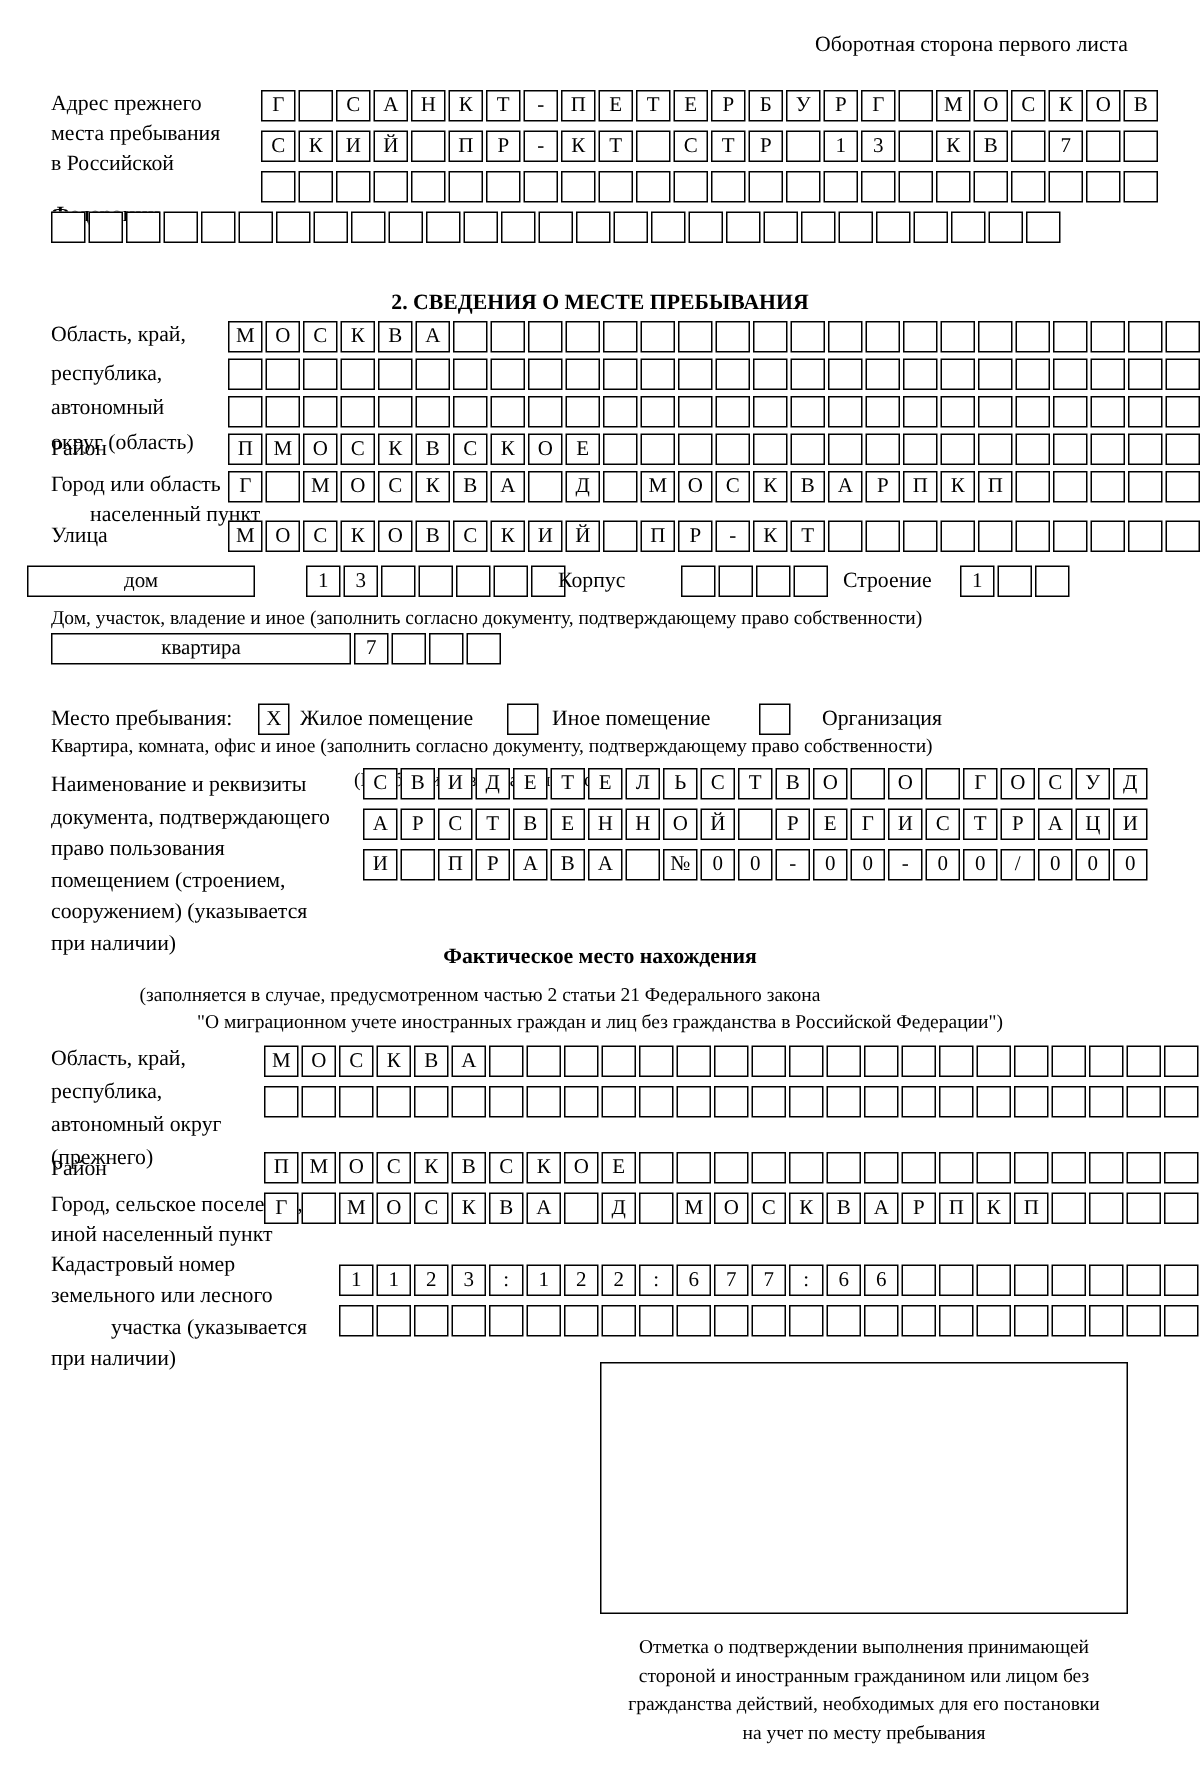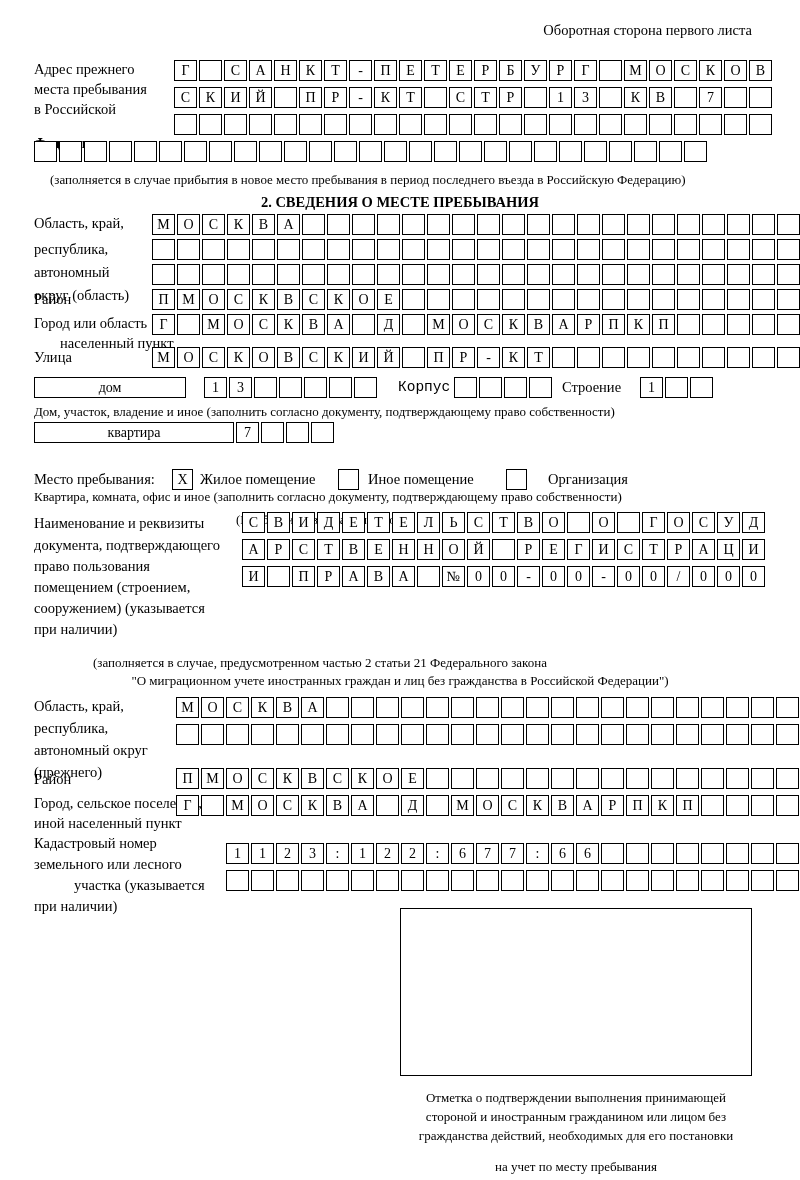--- a/index.html
+++ b/index.html
@@ -203,21 +203,20 @@
       <div class="cell blank"></div>
       <div class="cell blank"></div>
       <div class="cell blank"></div>
       <div class="cell blank"></div>
       <div class="cell blank"></div>
       <div class="cell blank"></div>
       <div class="cell blank"></div>
       <div class="cell blank"></div>
     </div>
 
-  <div class="lbl small" style="left:50px; top:170px;">(заполняется в случае прибытия в новое место пребывания в период последнего въезда в Российскую Федерацию)</div>
 
   <div class="section-title" style="top:194px;">2. СВЕДЕНИЯ О МЕСТЕ ПРЕБЫВАНИЯ</div>
 
   <div class="lbl" style="left:34px; top:214px;">Область, край,</div>
   <div class="lbl" style="left:34px; top:240px;">республика,</div>
   <div class="lbl" style="left:34px; top:263px;">автономный</div>
   <div class="lbl" style="left:34px; top:286px;">округ (область)</div>
 
   <div class="boxrow" id="s2-region-0" style="left:152px; top:214px;">
       <div class="cell">М</div>
@@ -388,31 +387,31 @@
       <div class="cell blank"></div>
       <div class="cell blank"></div>
       <div class="cell blank"></div>
       <div class="cell blank"></div>
       <div class="cell blank"></div>
       <div class="cell blank"></div>
       <div class="cell blank"></div>
       <div class="cell blank"></div>
     </div>
 
-  <div class="wide-label-box" style="left:34px; top:377px; width:152px;">дом</div>
+  <div class="wide-label-box" style="left:18px; top:377px; width:152px;">дом</div>
   <div class="boxrow" id="s2-house" style="left:204px; top:377px;">
       <div class="cell">1</div>
       <div class="cell">3</div>
       <div class="cell blank"></div>
       <div class="cell blank"></div>
       <div class="cell blank"></div>
       <div class="cell blank"></div>
       <div class="cell blank"></div>
     </div>
-  <div class="lbl" style="left:398px; top:378px;font-family:Liberation Mono, monospace;">Корпус</div>
+  <div class="lbl" style="left:372px; top:378px;">Корпус</div>
   <div class="boxrow" id="s2-korpus" style="left:454px; top:377px;">
       <div class="cell blank"></div>
       <div class="cell blank"></div>
       <div class="cell blank"></div>
       <div class="cell blank"></div>
     </div>
   <div class="lbl" style="left:562px; top:378px;">Строение</div>
   <div class="boxrow" id="s2-stroenie" style="left:640px; top:377px;">
       <div class="cell">1</div>
       <div class="cell blank"></div>
@@ -510,20 +509,21 @@
       <div class="cell">0</div>
       <div class="cell">-</div>
       <div class="cell">0</div>
       <div class="cell">0</div>
       <div class="cell">/</div>
       <div class="cell">0</div>
       <div class="cell">0</div>
       <div class="cell">0</div>
     </div>
 
+  <div class="section-title" style="top:630px;">Фактическое место нахождения</div>
   <div class="lbl small center" style="left:0; width:640px; top:653px;">(заполняется в случае, предусмотренном частью 2 статьи 21 Федерального закона</div>
   <div class="lbl small center" style="left:0; width:800px; top:671px;">"О миграционном учете иностранных граждан и лиц без гражданства в Российской Федерации")</div>
 
   <div class="lbl" style="left:34px; top:697px;">Область, край,</div>
   <div class="lbl" style="left:34px; top:719px;">республика,</div>
   <div class="lbl" style="left:34px; top:741px;">автономный округ</div>
   <div class="lbl" style="left:34px; top:763px;">(прежнего)</div>
 
   <div class="boxrow" id="al-region-0" style="left:176px; top:697px;">
       <div class="cell">М</div>
@@ -692,15 +692,15 @@
       <div class="cell blank"></div>
       <div class="cell blank"></div>
       <div class="cell blank"></div>
       <div class="cell blank"></div>
     </div>
 
   <div class="bigbox" style="left:400px; top:908px; width:352px; height:168px;"></div>
   <div class="lbl small center" style="left:390px; width:372px; top:1088px;text-align:center;">Отметка о подтверждении выполнения принимающей</div>
   <div class="lbl small center" style="left:390px; width:372px; top:1107px;">стороной и иностранным гражданином или лицом без</div>
   <div class="lbl small center" style="left:390px; width:372px; top:1126px;">гражданства действий, необходимых для его постановки</div>
-  <div class="lbl small center" style="left:390px; width:372px; top:1145px;margin-top:12px;">на учет по месту пребывания</div>
+  <div class="lbl small center" style="left:390px; width:372px; top:1145px;">на учет по месту пребывания</div>
 
 </div>
 
 </body></html>

